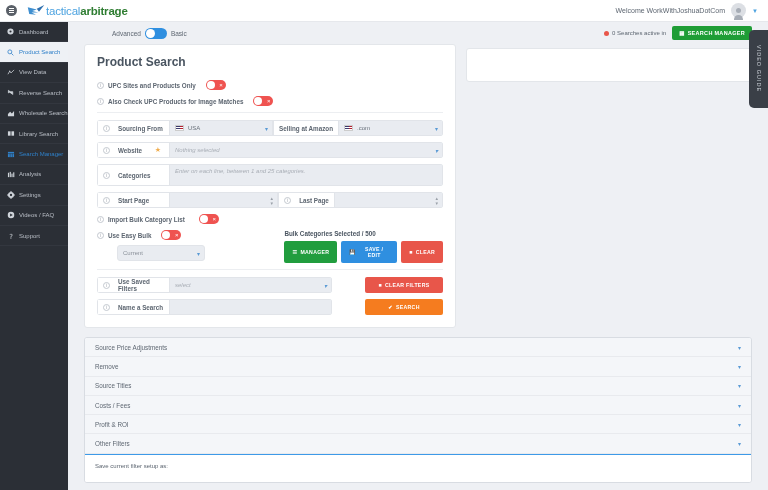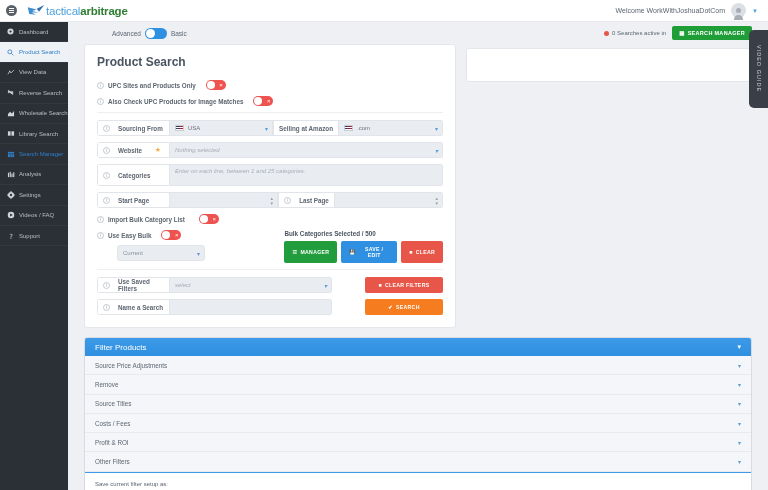--- a/index.html
+++ b/index.html
@@ -533,24 +533,20 @@
               <span>✔</span>
               <span>SEARCH</span>
             </button>
         </div>
       </div>
 
       <div class="card right-card"></div>
     </div>
 
     <div class="filters">
-      <div class="filters-head">
-        <span>Filter Products</span>
-        <span class="chev">▾</span>
-      </div>
       <div class="facc">
         <span>Source Price Adjustments</span>
         <span class="chev">▾</span>
       </div>
       <div class="facc">
         <span>Remove</span>
         <span class="chev">▾</span>
       </div>
       <div class="facc">
         <span>Source Titles</span>

